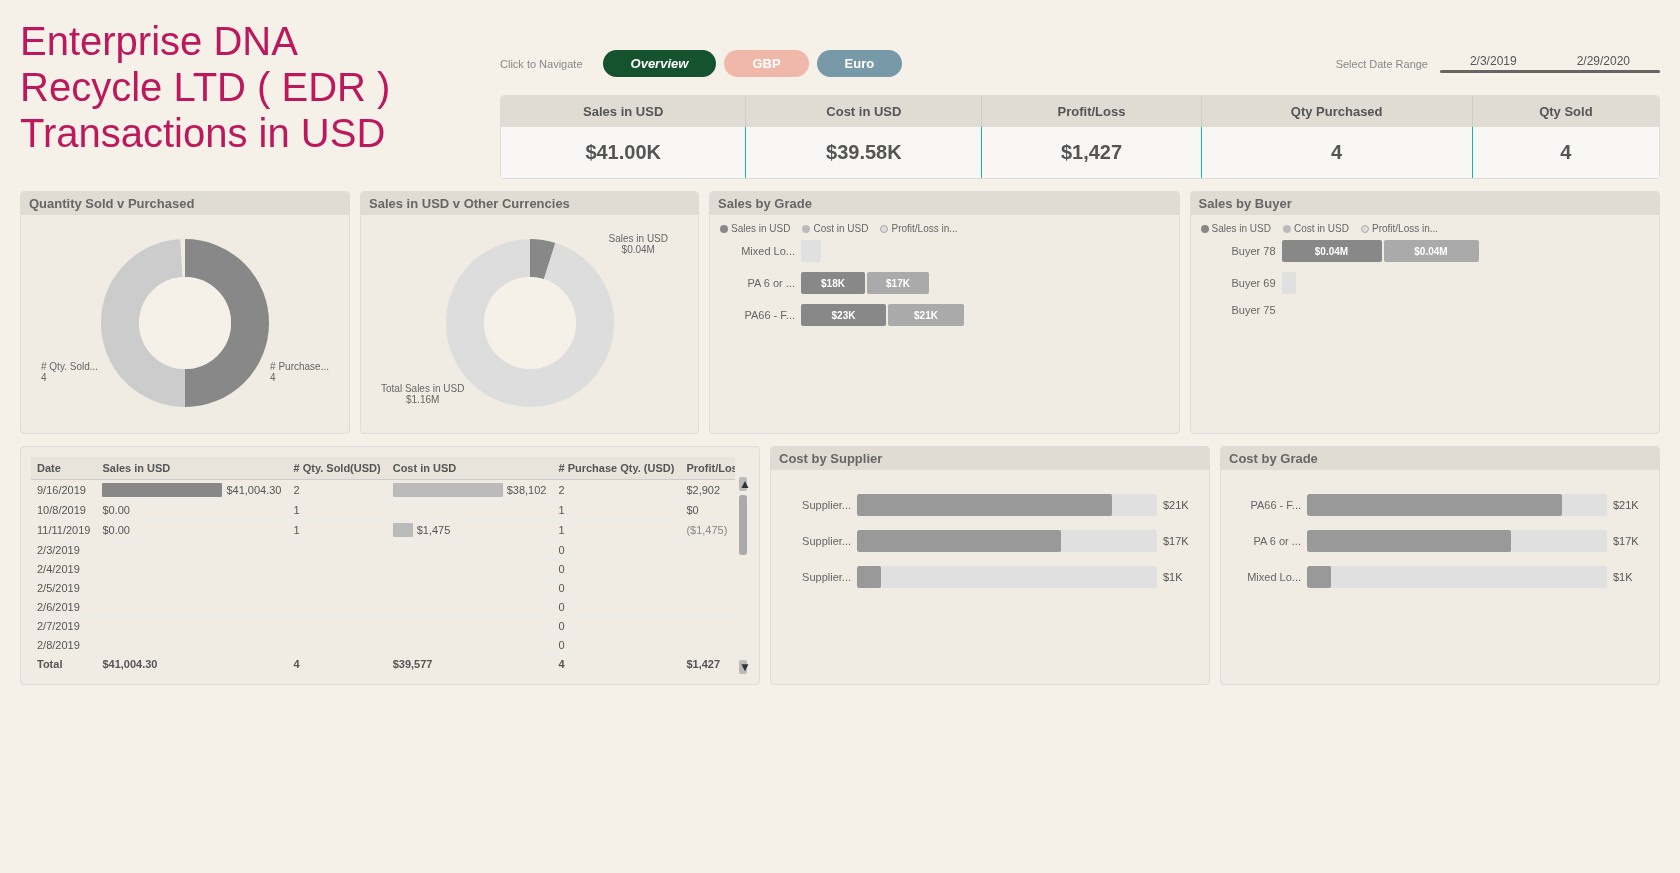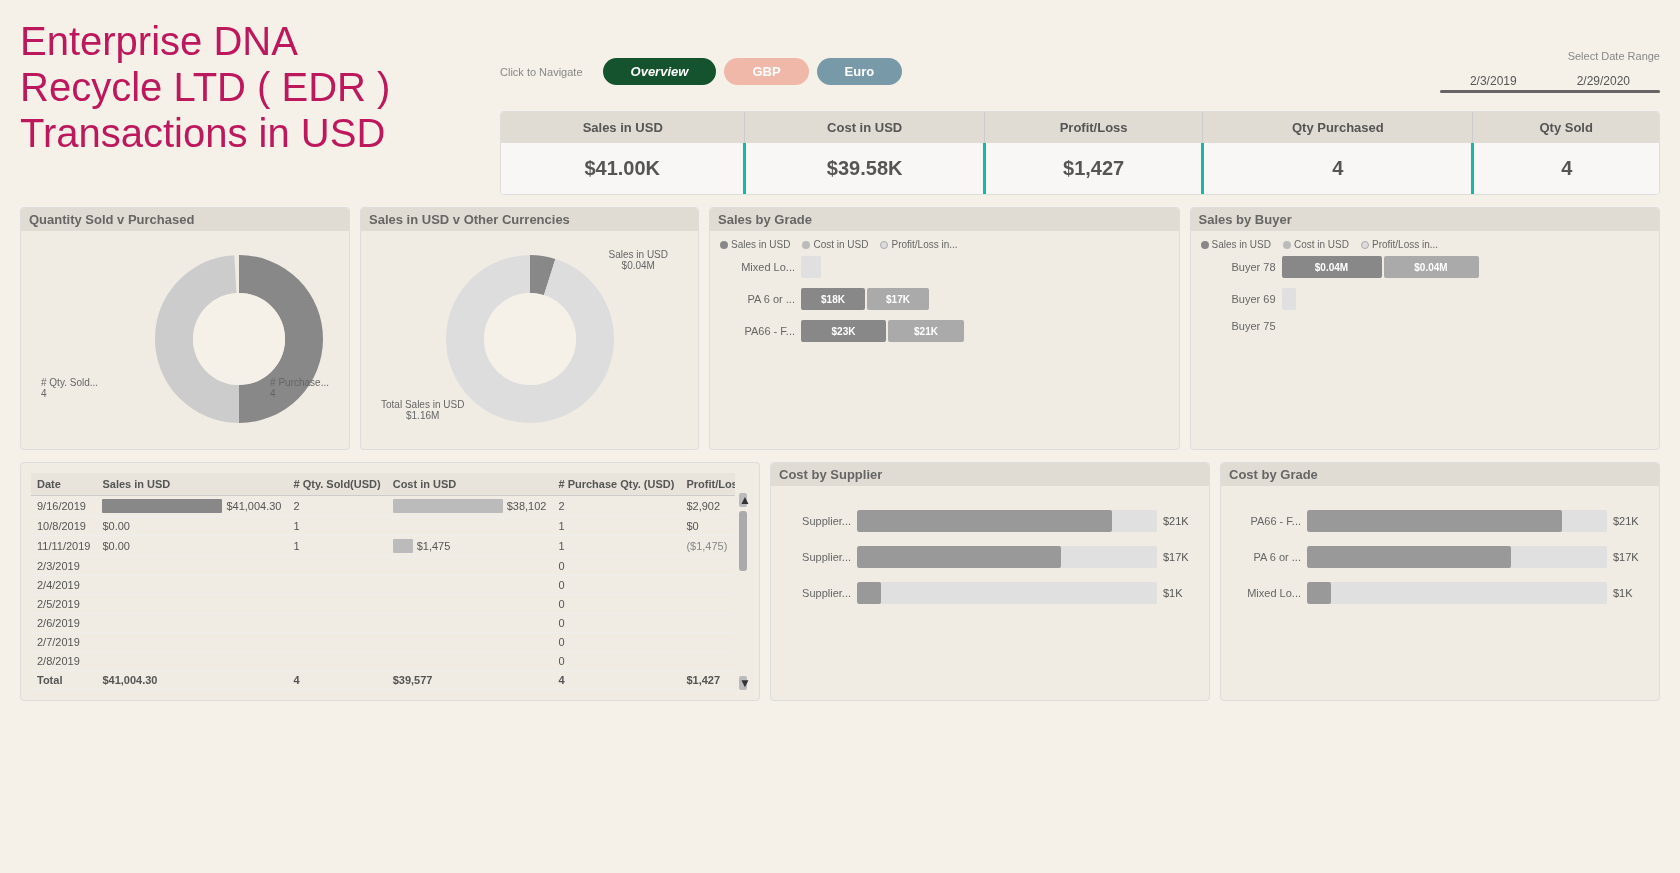--- a/index.html
+++ b/index.html
@@ -71,24 +71,23 @@
     .nav-tab.gbp {
       background: #f0b8a8;
       color: #fff;
     }
     .nav-tab.euro {
       background: #7899a8;
       color: #fff;
     }
     .date-range-block {
       display: flex;
-      align-items: flex-end;
+      align-items: center;
       gap: 12px;
       margin-left: auto;
-      flex-direction: column;
     }
     .date-range-label {
       font-size: 11px;
       color: #888;
     }
     .date-range-slider {
       display: flex;
       flex-direction: column;
       align-items: center;
       gap: 2px;
@@ -134,21 +133,21 @@
       color: #555;
       border-right: 1px solid #ccc;
     }
     .summary-table th:last-child { border-right: none; }
     .summary-table td {
       padding: 14px 16px;
       text-align: center;
       font-size: 20px;
       font-weight: 600;
       color: #555;
-      border-right: 3px solid #14b8a6;
+      border-right: 1px solid #14b8a6;
       background: #f8f7f5;
     }
     .summary-table td:last-child { border-right: none; }
 
     
     .middle-row {
       display: flex;
       gap: 10px;
     }
     .panel {
@@ -169,21 +168,21 @@
     }
     .panel-qty { width: 330px; }
     .panel-currencies { width: 339px; }
     .panel-grade { flex: 1; }
     .panel-buyer { flex: 1; }
 
     
     .donut-container {
       display: flex;
       align-items: center;
-      justify-content: flex-end;
+      justify-content: center;
       height: 200px;
       position: relative;
     }
     .donut-label {
       position: absolute;
       font-size: 10px;
       color: #666;
     }
     .donut-label.sold { left: 10px; bottom: 40px; }
     .donut-label.purchased { right: 10px; bottom: 40px; }

